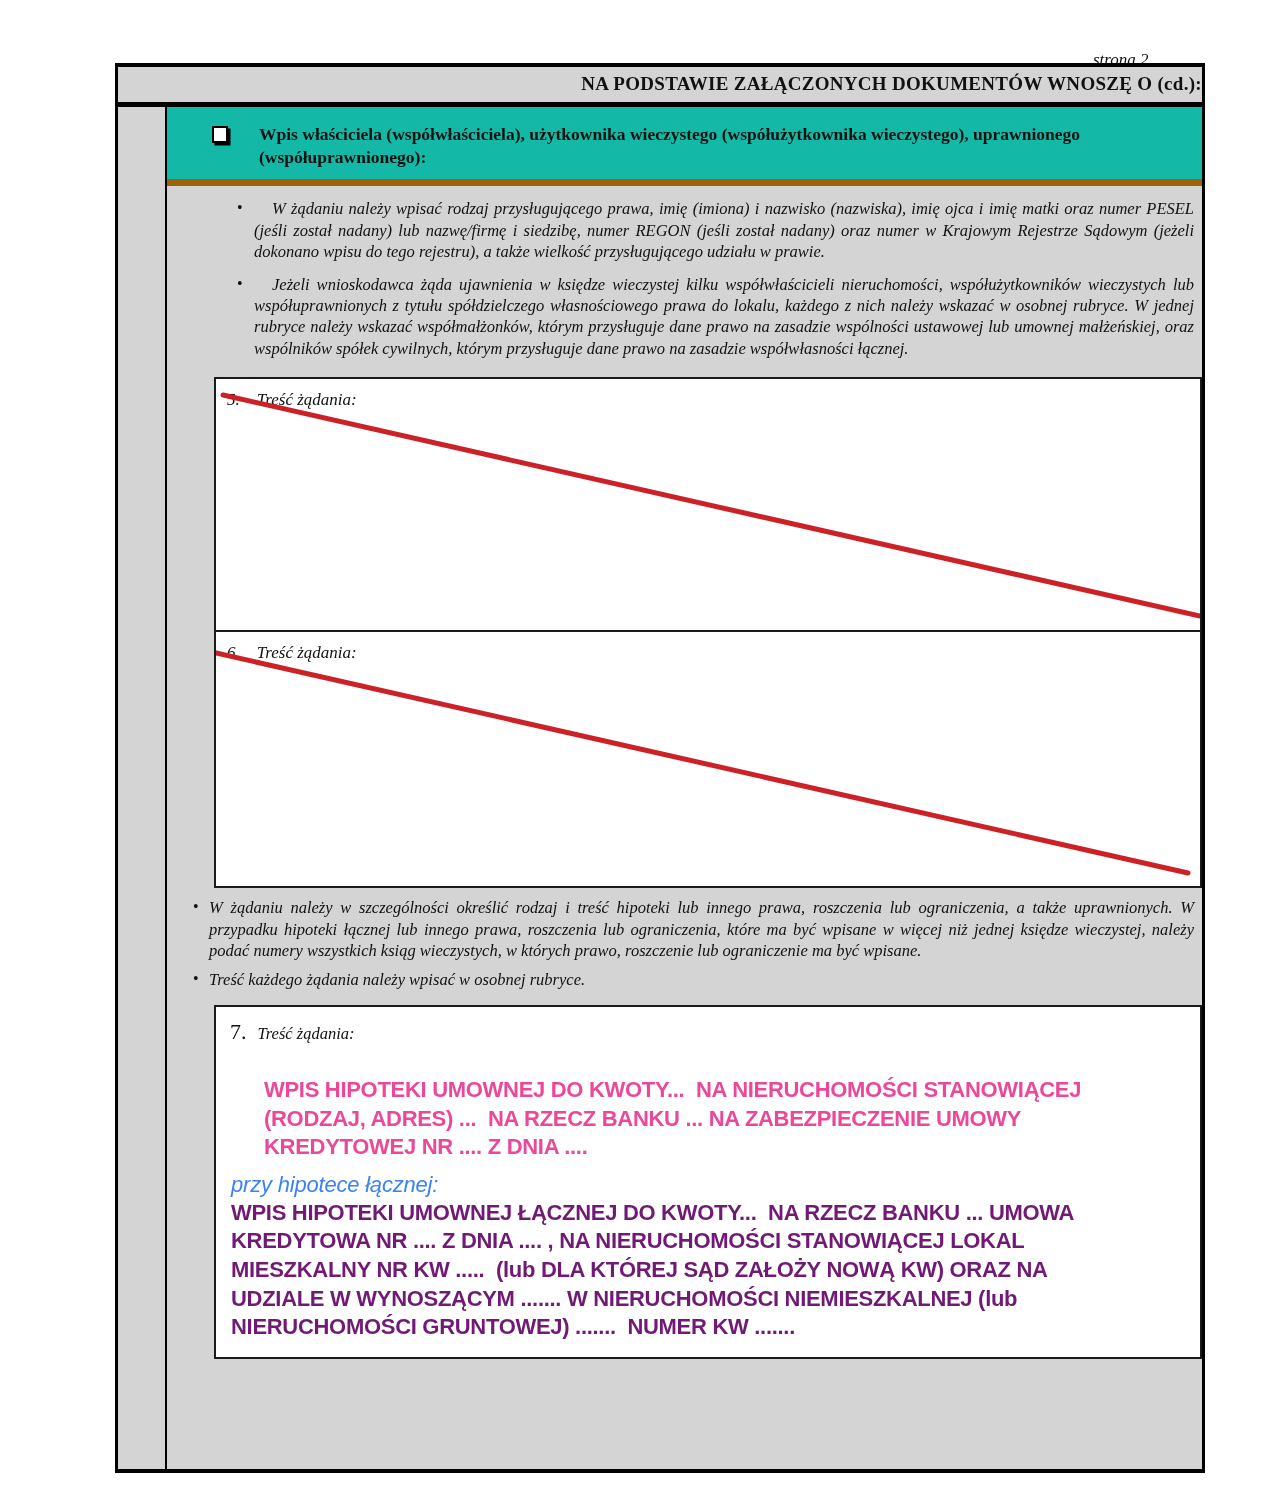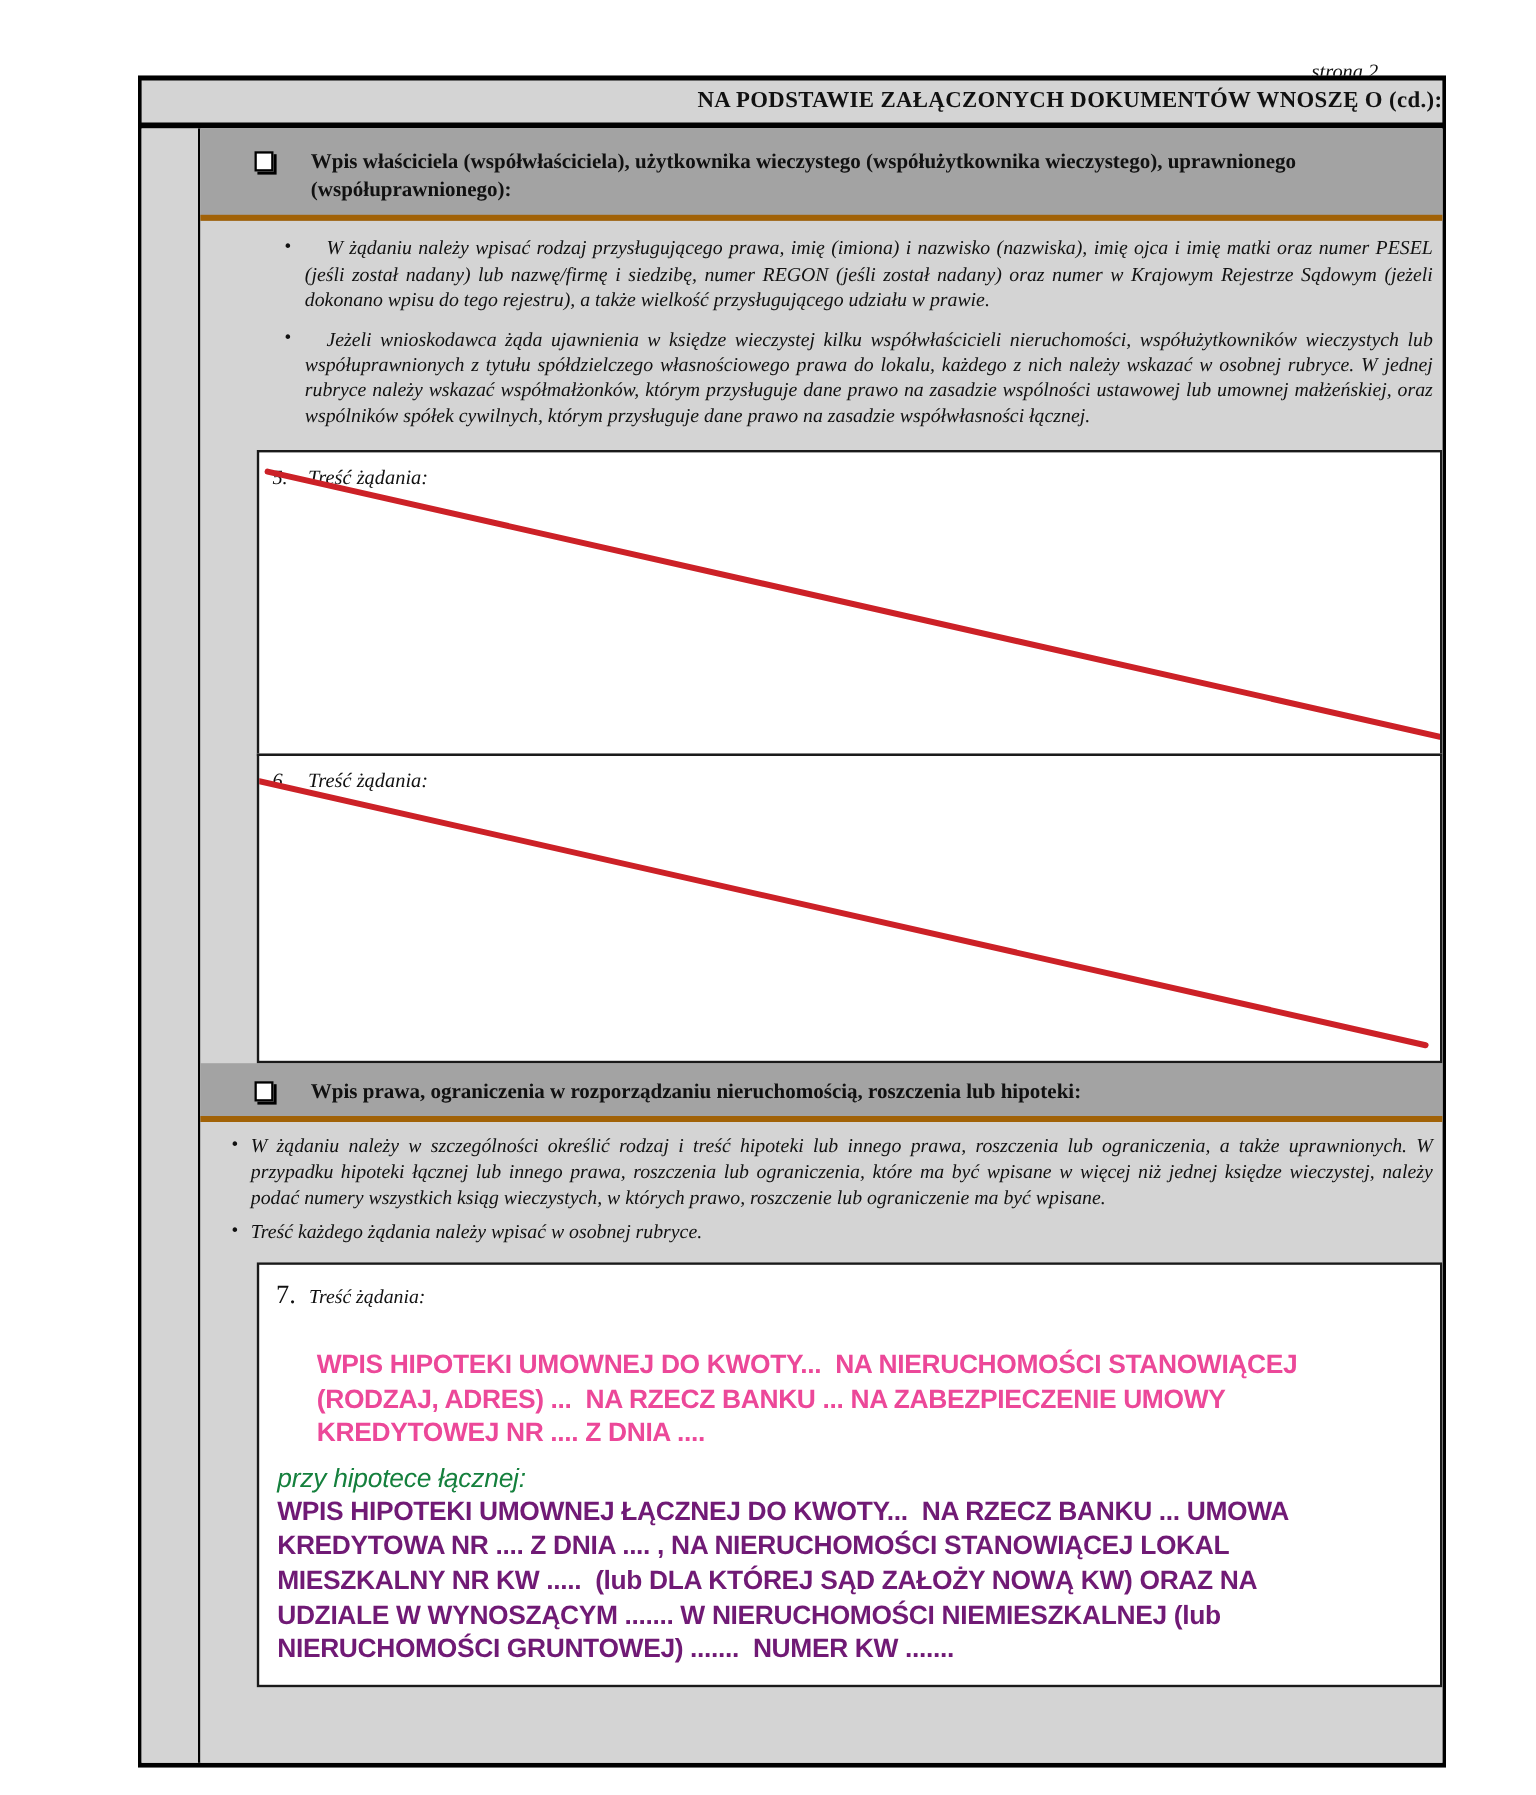--- a/index.html
+++ b/index.html
@@ -24,21 +24,21 @@
     display:flex;border:3px solid #000;border-top-width:2px;border-bottom-width:4px;
     height:1362px;background:#d4d4d4;
   }
   .left-strip{
     width:47px;background:#d4d4d4;border-right:2px solid #000;flex:none;
   }
   .content{
     flex:1;display:flex;flex-direction:column;min-width:0;background:#d4d4d4;
   }
   .cb-row{
-    background:#a3a3a3;border-bottom:5px solid #a16207;
+    background:#14b8a6;border-bottom:7px solid #a16207;
     display:flex;align-items:flex-start;
   }
   .cb-row1{padding:16px 0 10px 45px;}
   .cb-row2{padding:12px 0 9px 45px;}
   .checkbox{
     width:12px;height:13px;border:2px solid #000;background:#fff;
     box-shadow:2.5px 2.5px 0 0 #000;display:inline-block;flex:none;
     margin-top:3px;
   }
   .cb-text{
@@ -72,21 +72,21 @@
   .num-big{font-size:22px;font-style:normal;}
   .box7 .field-label{margin-left:11px;font-size:16.5px;}
   .red-block{
     font-family:"Liberation Sans",sans-serif;font-weight:bold;
     color:#d2232a;font-size:22px;line-height:1.3;letter-spacing:-0.3px;
     white-space:pre-wrap;
   }
   .red-block1{margin:31px 18px 0 48px;}
   .red-note{
     font-family:"Liberation Sans",sans-serif;font-style:italic;
-    font-size:22px;color:#15803d;margin:10px 0 1px 15px;letter-spacing:-0.2px;
+    font-size:22px;color:#3b82f6;margin:10px 0 1px 15px;letter-spacing:-0.2px;
   }
   .red-block2{margin:0 10px 0 15px;}
   .box8 .labelline{padding:12px 0 0 12px;font-size:16.5px;}
 </style>
 </head>
 <body>
 
 <div class="page-label">strona 2</div>
 
 <div class="sheet">
@@ -124,24 +124,20 @@
 
       <div class="fieldbox box6">
         <div class="labelline">
           <span class="num-i">6.</span><span class="field-label">Treść żądania:</span>
         </div>
         <svg class="strike-svg" viewBox="0 0 984 254" preserveAspectRatio="none">
           <line x1="0" y1="21" x2="972" y2="241" stroke-width="5" stroke-linecap="round" stroke="#cc2127"></line>
         </svg>
       </div>
 
-      <div class="cb-row cb-row2">
-        <span class="checkbox"></span>
-        <div class="cb-text">Wpis prawa, ograniczenia w rozporządzaniu nieruchomością, roszczenia lub hipoteki:</div>
-      </div>
 
       <div class="gray-sec2">
         <div class="bullet-item">
           <span class="bullet-dot">•</span><span>W żądaniu należy w szczególności określić rodzaj i treść hipoteki lub innego prawa, roszczenia lub ograniczenia, a także uprawnionych. W przypadku hipoteki łącznej lub innego prawa, roszczenia lub ograniczenia, które ma być wpisane w więcej niż jednej księdze wieczystej, należy podać numery wszystkich ksiąg wieczystych, w których prawo, roszczenie lub ograniczenie ma być wpisane.</span>
         </div>
         <div class="bullet-item">
           <span class="bullet-dot">•</span><span>Treść każdego żądania należy wpisać w osobnej rubryce.</span>
         </div>
       </div>
 

